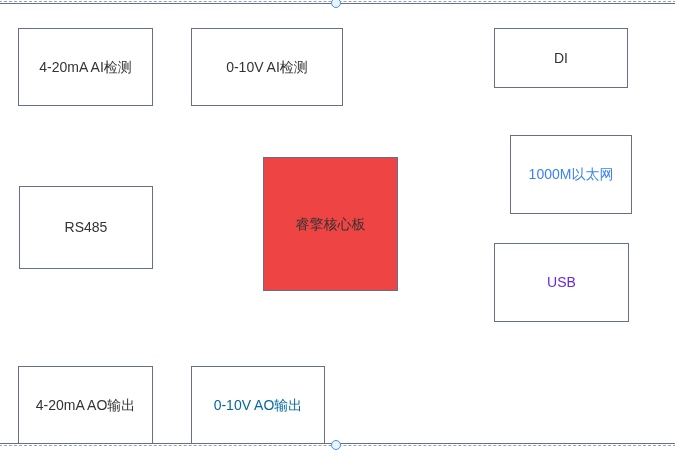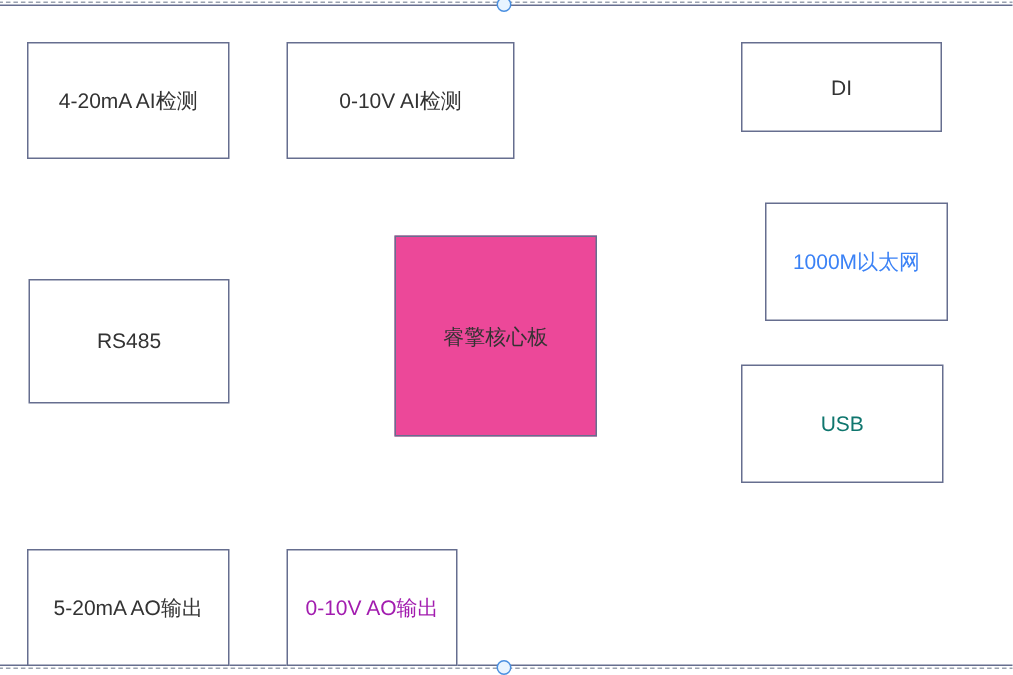--- a/index.html
+++ b/index.html
@@ -47,28 +47,28 @@
     </div>
     <div class="node" style="left: 191px; top: 28px; width: 152px; height: 78px; border-color: rgb(102, 110, 143); background: rgb(255, 255, 255); color: rgb(51, 51, 51);">
       <span>0-10V AI检测</span>
     </div>
     <div class="node" style="left: 494px; top: 28px; width: 134px; height: 60px; border-color: rgb(102, 110, 143); background: rgb(255, 255, 255); color: rgb(51, 51, 51);">
       <span>DI</span>
     </div>
     <div class="node" style="left: 494px; top: 135px; width: 122px; height: 79px; border-color: rgb(102, 110, 143); background: rgb(255, 255, 255); color: #3b82f6; margin-left: 16px;">
       <span>1000M以太网</span>
     </div>
-    <div class="node" style="left: 263px; top: 157px; width: 135px; height: 134px; border-color: rgb(102, 110, 143); background: #ec4899; color: rgb(51, 51, 51);">
+    <div class="node" style="left: 263px; top: 157px; width: 135px; height: 134px; border-color: rgb(102, 110, 143); background: #ef4444; color: rgb(51, 51, 51);">
       <span>睿擎核心板</span>
     </div>
     <div class="node" style="left: 19px; top: 186px; width: 134px; height: 83px; border-color: rgb(102, 110, 143); background: rgb(255, 255, 255); color: rgb(51, 51, 51);">
       <span>RS485</span>
     </div>
-    <div class="node" style="left: 494px; top: 243px; width: 135px; height: 79px; border-color: rgb(102, 110, 143); background: rgb(255, 255, 255); color: #0f766e;">
+    <div class="node" style="left: 494px; top: 243px; width: 135px; height: 79px; border-color: rgb(102, 110, 143); background: rgb(255, 255, 255); color: #6d28d9;">
       <span>USB</span>
     </div>
     <div class="node" style="left: 18px; top: 366px; width: 135px; height: 78px; border-color: rgb(102, 110, 143); background: rgb(255, 255, 255); color: rgb(51, 51, 51);">
-      <span>5-20mA AO输出</span>
+      <span>4-20mA AO输出</span>
     </div>
-    <div class="node" style="left: 191px; top: 366px; width: 114px; height: 78px; border-color: rgb(102, 110, 143); background: rgb(255, 255, 255); color: #a21caf;">
+    <div class="node" style="left: 191px; top: 366px; width: 134px; height: 78px; border-color: rgb(102, 110, 143); background: rgb(255, 255, 255); color: #0369a1;">
       <span>0-10V AO输出</span>
     </div>
   </div>
 
 </body></html>

